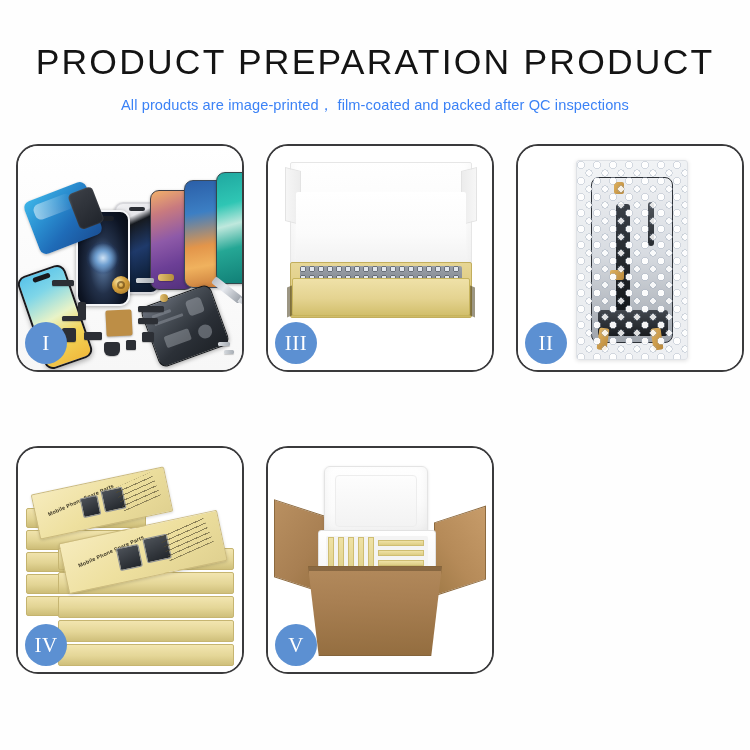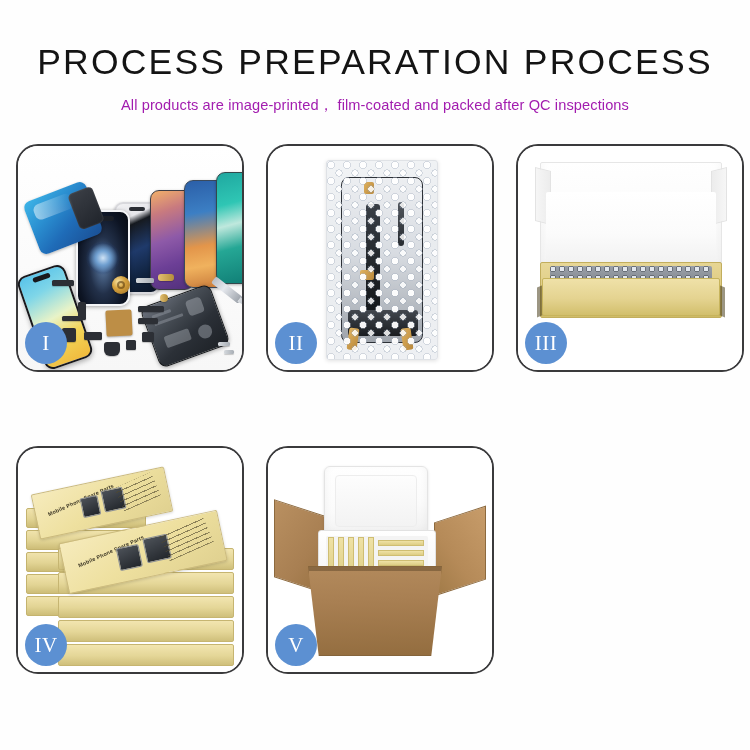--- a/index.html
+++ b/index.html
@@ -9,21 +9,21 @@
     font-family: "Liberation Sans", sans-serif;
     overflow: hidden;
   }
   #root { position: relative; width: 750px; height: 750px; background: #fefefe; }
 
   
   .header { position: absolute; top: 0; left: 0; width: 750px; height: 130px;
             display: flex; flex-direction: column; align-items: center; justify-content: flex-start; }
   .title { margin-top: 42px; font-size: 35.5px; letter-spacing: 2.2px;
            color: #141414; font-weight: 400; white-space: nowrap; }
-  .subtitle { margin-top: 13px; font-size: 14.6px; color: #a21caf; white-space: nowrap; letter-spacing: .1px; }
+  .subtitle { margin-top: 13px; font-size: 14.6px; color: #3b82f6; white-space: nowrap; letter-spacing: .1px; }
 
   
   .grid { position: absolute; top: 144px; left: 16px; width: 726px; height: 548px;
           display: grid; grid-template-columns: 228px 228px 228px;
           grid-template-rows: 228px 228px; column-gap: 22px; row-gap: 74px; }
   .panel { position: relative; border: 2.2px solid #3a3a3c; border-radius: 22px;
            background: #fdfdfd; overflow: hidden; }
   .scene { position: absolute; inset: 0; overflow: hidden; }
   .badge { position: absolute; left: 7px; bottom: 6px; width: 42px; height: 42px;
            border-radius: 50%; background: #5c90d2;
@@ -267,21 +267,21 @@
   .tp { position:absolute; background: rgba(120,90,50,.45); }
   .tp.t1 { left:36px; top:84px; width:18px; height:20px; }
   .tp.t2 { left:36px; top:140px; width:18px; height:18px; }
 </style>
 </head>
 <body>
 
 <div id="root">
 
   <div class="header">
-    <div class="title">PROCESS PREPARATION PROCESS</div>
+    <div class="title">PRODUCT PREPARATION PRODUCT</div>
     <div class="subtitle">All products are image-printed， film-coated and packed after QC inspections</div>
   </div>
 
   <div class="grid">
 
     <div class="panel">
       <div class="scene p1">
         <div class="ph ph-a"></div>
         <div class="ph ph-b"></div>
         <div class="ph ph-c"></div>
@@ -313,45 +313,45 @@
         <div class="sp s12"></div>
         <div class="sp s13"></div>
         <div class="sp s14 gold"></div>
         <div class="sp s15 silver"></div>
         <div class="sp s16 silver"></div>
       </div>
       <div class="badge">I</div>
     </div>
 
     <div class="panel">
+      <div class="scene p3">
+        <div class="b3-lid"></div>
+        <div class="b3-foam"></div>
+        <div class="b3-tray"></div>
+        <div class="b3-fill"></div>
+        <div class="b3-front"></div>
+      </div>
+      <div class="badge">III</div>
+    </div>
+
+    <div class="panel">
       <div class="scene p2">
         <div class="bagw">
           <div class="part2">
             <div class="flex"></div>
             <div class="flex2"></div>
             <div class="lens"></div>
             <div class="tape t1"></div>
             <div class="tape t2"></div>
             <div class="tape t3"></div>
             <div class="tape t4"></div>
           </div>
         </div>
       </div>
       <div class="badge">II</div>
-    </div>
-
-    <div class="panel">
-      <div class="scene p3">
-        <div class="b3-lid"></div>
-        <div class="b3-foam"></div>
-        <div class="b3-tray"></div>
-        <div class="b3-fill"></div>
-        <div class="b3-front"></div>
-      </div>
-      <div class="badge">III</div>
     </div>
 
     <div class="panel">
       <div class="scene p4">
         <div class="stack">
           <div class="lcol">
             <div class="lid" style="top:0"></div>
             <div class="lid" style="top:22px"></div>
             <div class="lid" style="top:44px"></div>
             <div class="lid" style="top:66px"></div>

